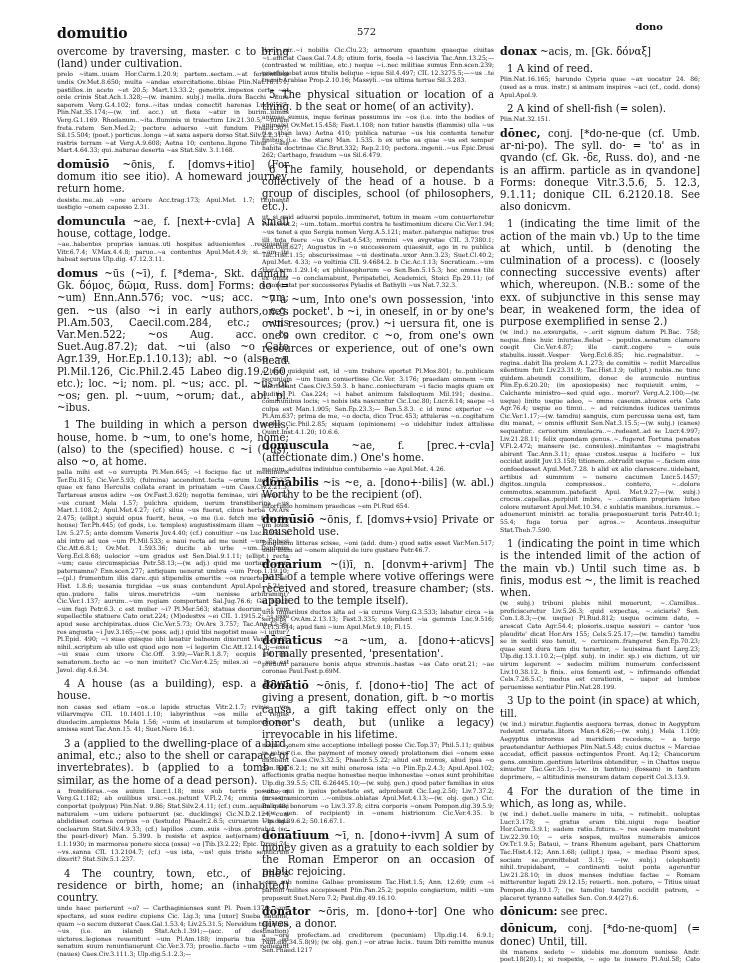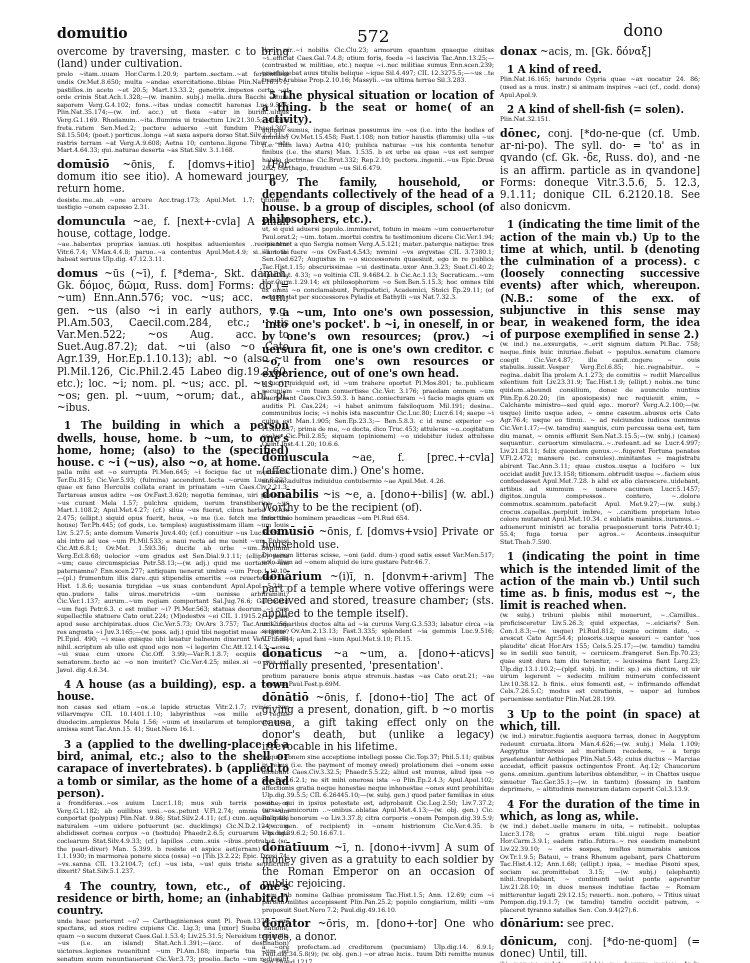--- a/index.html
+++ b/index.html
@@ -1,28 +1,28 @@
 <!DOCTYPE html>
 <html><head>
 <meta charset="utf-8">
 <style>
   html,body{margin:0;padding:0;background:#fff;}
   body{width:750px;height:963px;overflow:hidden;position:relative;color:#111;
        font-family:"DejaVu Serif","Liberation Serif",serif;}
   .header{position:absolute;top:25px;left:0;width:720px;height:20px;}
   .hw-left{position:absolute;left:57px;top:0;font-weight:bold;font-size:14px;}
-  .pageno{position:absolute;left:357px;top:1px;font-size:17px;}
-  .hw-right{position:absolute;right:57px;top:-4px;font-weight:normal;font-size:16px;}
+  .pageno{position:absolute;left:357px;top:1px;font-size:10px;}
+  .hw-right{position:absolute;right:57px;top:-4px;font-weight:bold;font-size:10px;}
   .col{position:absolute;top:46px;width:232px;}
   .c1{left:57px;} .c2{left:262px;} .c3{left:500px;width:200px;}
   .entry{margin-bottom:5px;}
   .def{font-size:10.2px;line-height:12.2px;text-align:justify;}
   .cit{font-size:6.1px;line-height:7.6px;text-align:justify;padding-left:0;}
   .lemma{font-weight:bold;font-size:11px;}
-  .sense{text-indent:7px;font-weight:bold;}
+  .sense{text-indent:7px;}
 </style>
 </head>
 <body>
 
 <div class="header">
   <span class="hw-left">domuitio</span>
   <span class="pageno">572</span>
   <span class="hw-right">dono</span>
 </div>
 
@@ -135,20 +135,20 @@
   </div>
   <div class="entry">
     <div class="def sense">3 Up to the point (in space) at which, till.</div>
     <div class="cit">(w. ind.) miratur..fugientis aequora terras, donec in Aegyptum redeunt curuata..litora Man.4.626;—(w. subj.) Mela 1.109; Aegyptus introrsus ad meridiem recedens, ~ a tergo praetendantur Aethiopes Plin.Nat.5.48; cuius ductus ~ Marciae accedat, efficit passus octingentos Front. Aq.12; Chaucorum gens..omnium..gentium lateribus obtenditur, ~ in Chattos usque sinuetur Tac.Ger.35.1;—(w. in tantum) (fossam) in tantum deprimere, ~ altitudinis mensuram datam ceperit Col.3.13.9.</div>
   </div>
   <div class="entry">
     <div class="def sense">4 For the duration of the time in which, as long as, while.</div>
     <div class="cit">(w. ind.) debet..uelle manere in uita, ~ retinebit.. uoluptas Lucr.3.178; ~ gratus eram tibi..uigui rege beatior Hor.Carm.3.9.1; eadem ratio..futura..~ res eaedem manebunt Liv.22.39.10; ~ eris sospes, multos numerabis amicos Ov.Tr.1.9.5; Bataui, ~ trans Rhenum agebant, pars Chattorum Tac.Hist.4.12; Ann.1.68; (ellipt.) ipsa, ~ mediae Pisoni spes, sociam se..promittebat 3.15; —(w. subj.) (elephanti) nihil..trepidabant, ~ continenti uelut ponte agerentur Liv.21.28.10; in duos menses indutiae factae ~ Romam mitterentur legati 29.12.15; reuerti.. non..potero, ~ Titius uiuat Pompon.dig.19.1.7; (w. tamdiu) tamdiu occidit patrem, ~ placeret tyranno satelles Sen. Con.9.4(27).6.</div>
   </div>
   <div class="entry">
-    <div class="def"><span class="lemma">dōnārium:</span> <span>see prec.</span></div>
+    <div class="def"><span class="lemma">dōnicum:</span> <span>see prec.</span></div>
   </div>
   <div class="entry">
     <div class="def"><span class="lemma">dōnicum,</span> <span>conj. [*do-ne-quom] (= donec) Until, till.</span></div>
     <div class="cit">ibi manens sedeto ~ uidebis me..donuum uenisse Andr. poet.18(20).1; si respexis, ~ ego te iussero Pl.Aul.58; Cato Agr.146.2; apud regem fuisti, ~ ille tibi interdixit rem capitalem orat.80; Fro.Amic.2 p.182(196N); (w. adeo) hunc faciamus ludos..adeo ~ ipsus sese ludos fieri senserit Pl.Ps.1168;—(w. usque) usque mantant neque id faciunt ~ parietes ruont Mos.116; Truc.30;—(subj. after subordinate cl.) ut statim mente agitaret..Romanos..armis persequi, ~..uicti manus dedissent Nep.Ham.1.4.</div>
   </div>
 
 </div>
 
 </body></html>

